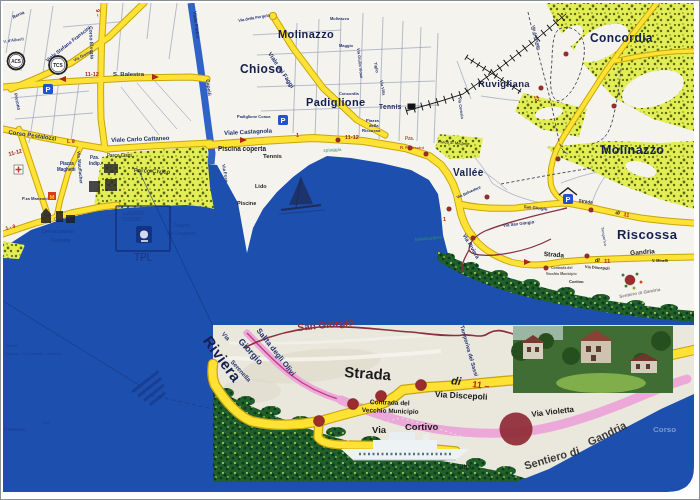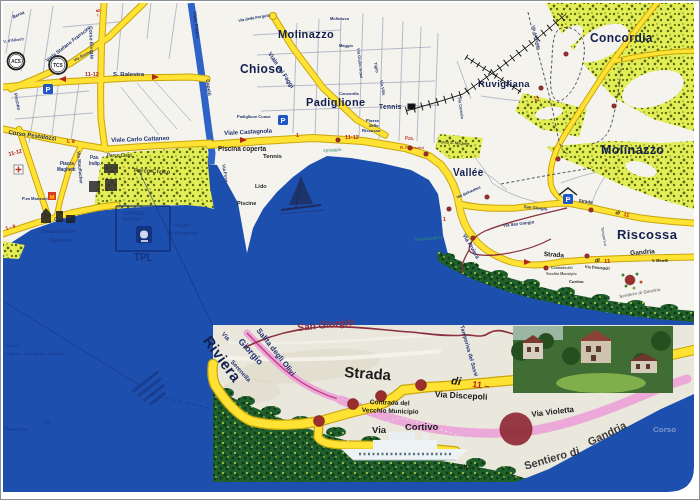--- a/index.html
+++ b/index.html
@@ -11,21 +11,21 @@
   .minor{stroke:#8691ad;stroke-width:.8;fill:none;opacity:.72;}
   .dashrd{stroke:#50555e;stroke-width:1;fill:none;stroke-dasharray:3 2.2;}
   .mar{stroke:var(--c-maroon);fill:none;}
   
   #labels{position:absolute;left:0;top:0;width:700px;height:500px;pointer-events:none;}
   .map-label{position:absolute;white-space:nowrap;transform-origin:0 0;font-weight:600;line-height:1;color:var(--c-street_text);}
   .lc-st{color:var(--c-street_text);}
   .lc-di{color:var(--c-district_text);font-weight:700;letter-spacing:.4px;}
   .lc-bk{color:var(--c-black_text);font-weight:700;}
   .lc-rd{color:var(--c-marker_red);font-weight:700;}
-  .lc-ft{color:var(--c-faint_blue);font-weight:700;}
+  .lc-ft{color:var(--c-faint_blue);font-weight:400;}
   .lc-tl{color:var(--c-teal_text);font-weight:600;}
   .lc-mr{color:var(--c-maroon);font-weight:700;}
   .lc-it{color:var(--c-black_text);font-style:italic;font-weight:700;}
   .lc-lb{color:var(--c-light_blue_text);font-weight:700;}
 </style>
 </head>
 <body>
 
 <div id="stage">
 <svg id="mapsvg" width="700" height="500" viewBox="0 0 700 500">

